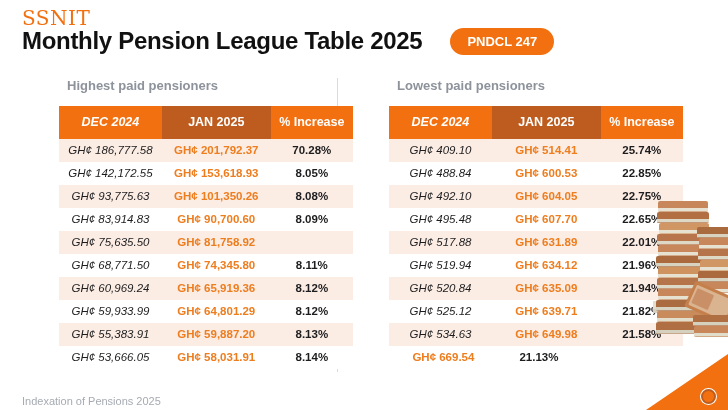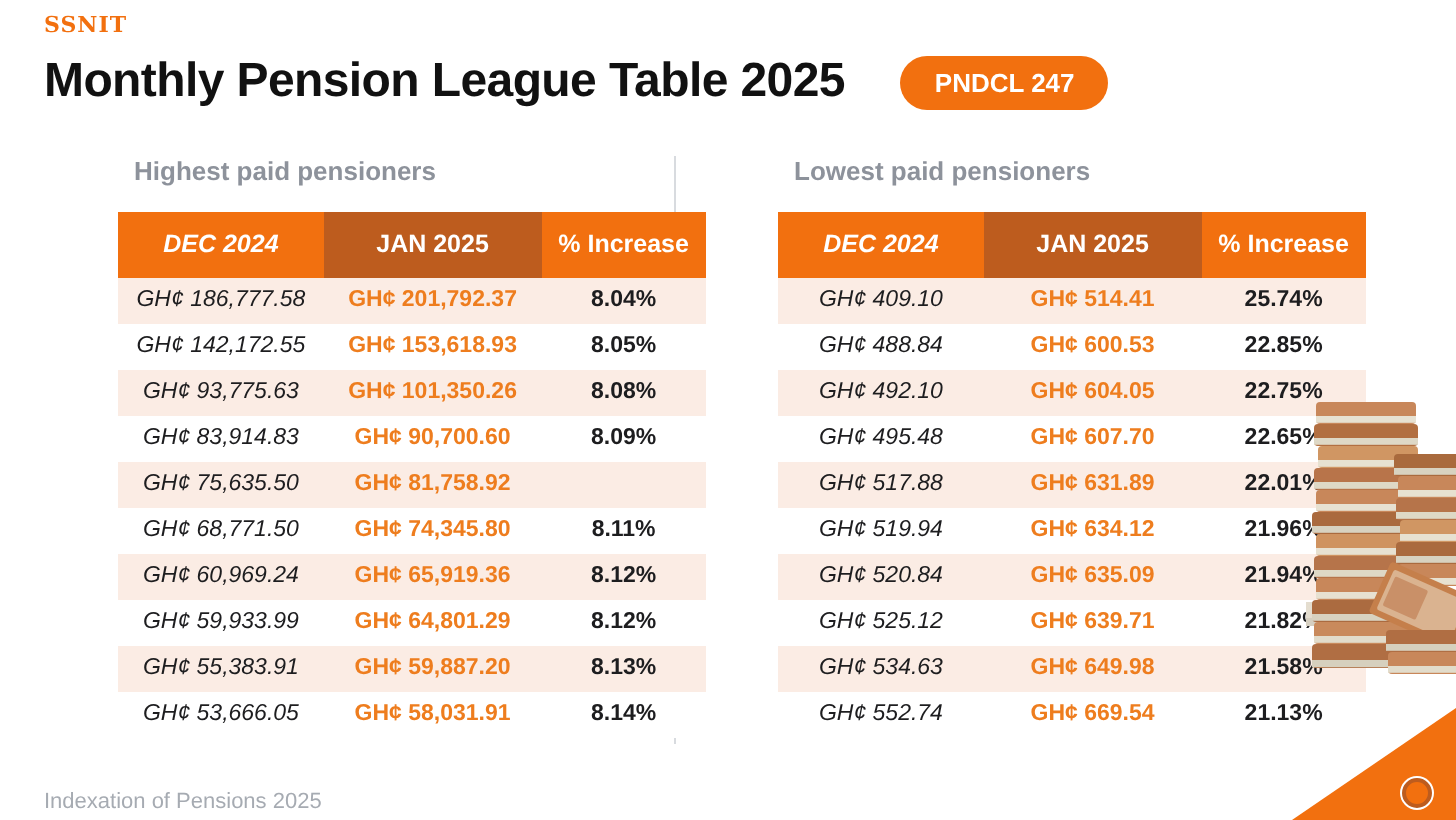--- a/index.html
+++ b/index.html
@@ -5,21 +5,21 @@
   :root{
     --accent:#f2700f; --header-dark:#bd5c1e; --row-alt:#fbece4;
     --jan-text:#ee7d1e; --title-text:#111111; --section-text:#8d929b;
     --cell-text:#1d1d1f; --footer-text:#a6abb2; --divider:#d8dbdf;
   }
   *{margin:0;padding:0;box-sizing:border-box;}
   body{font-family:"Liberation Sans",sans-serif;background:#e9e9e9;}
   .stage{position:relative;width:728px;height:410px;background:#ffffff;overflow:hidden;}
 
   .logo{position:absolute;left:22px;top:6px;font-family:"DejaVu Serif",serif;
-    font-weight:bold;font-size:11px;letter-spacing:.5px;color:var(--accent);}
+    font-weight:normal;font-size:20px;letter-spacing:.5px;color:var(--accent);}
   .title-row{position:absolute;left:22px;top:27px;display:flex;align-items:center;gap:28px;}
   .title-row h1{font-size:24px;font-weight:bold;color:var(--title-text);letter-spacing:-.3px;white-space:nowrap;}
   .badge{background:var(--accent);color:#fff;font-size:13px;font-weight:bold;
     padding:6px 17px;border-radius:15px;white-space:nowrap;}
 
   .divider{position:absolute;left:337px;top:78px;width:1px;height:294px;background:var(--divider);}
 
   .col{position:absolute;top:78px;width:294px;margin-left:37px;}
   .col-left{left:22px;}
   .col-right{left:352px;}
@@ -70,21 +70,21 @@
     <div class="table">
       <div class="thead">
         <div class="tcell h dec">DEC 2024</div>
         <div class="tcell h jan">JAN 2025</div>
         <div class="tcell h inc">% Increase</div>
       </div>
       <div class="tbody">
           <div class="trow alt">
             <div class="tcell dec cell-dec">GH¢ 186,777.58</div>
             <div class="tcell jan cell-jan">GH¢ 201,792.37</div>
-            <div class="tcell inc cell-inc">8.04%</div>
+            <div class="tcell inc cell-inc">70.28%</div>
           </div>
           <div class="trow">
             <div class="tcell dec cell-dec">GH¢ 142,172.55</div>
             <div class="tcell jan cell-jan">GH¢ 153,618.93</div>
             <div class="tcell inc cell-inc">8.05%</div>
           </div>
           <div class="trow alt">
             <div class="tcell dec cell-dec">GH¢ 93,775.63</div>
             <div class="tcell jan cell-jan">GH¢ 101,350.26</div>
             <div class="tcell inc cell-inc">8.08%</div>
@@ -175,21 +175,20 @@
             <div class="tcell dec cell-dec">GH¢ 525.12</div>
             <div class="tcell jan cell-jan">GH¢ 639.71</div>
             <div class="tcell inc cell-inc">21.82%</div>
           </div>
           <div class="trow alt">
             <div class="tcell dec cell-dec">GH¢ 534.63</div>
             <div class="tcell jan cell-jan">GH¢ 649.98</div>
             <div class="tcell inc cell-inc">21.58%</div>
           </div>
           <div class="trow">
-            <div class="tcell dec cell-dec">GH¢ 552.74</div>
             <div class="tcell jan cell-jan">GH¢ 669.54</div>
             <div class="tcell inc cell-inc">21.13%</div>
           </div>
         </div>
     </div>
   </section>
 
   <div class="footer-caption">Indexation of Pensions 2025</div>
 
   <svg class="money" viewBox="0 0 75 160" aria-hidden="true">

